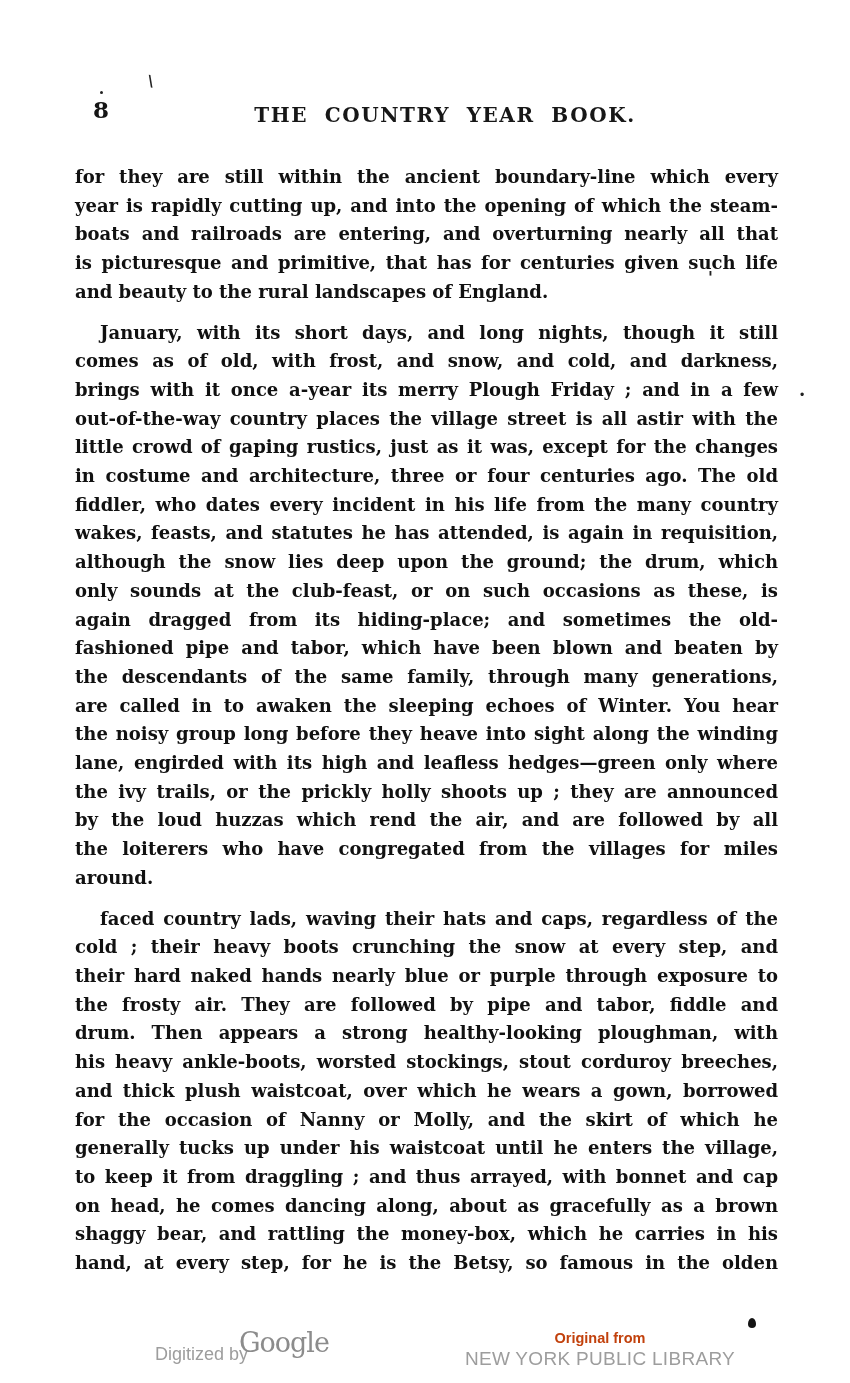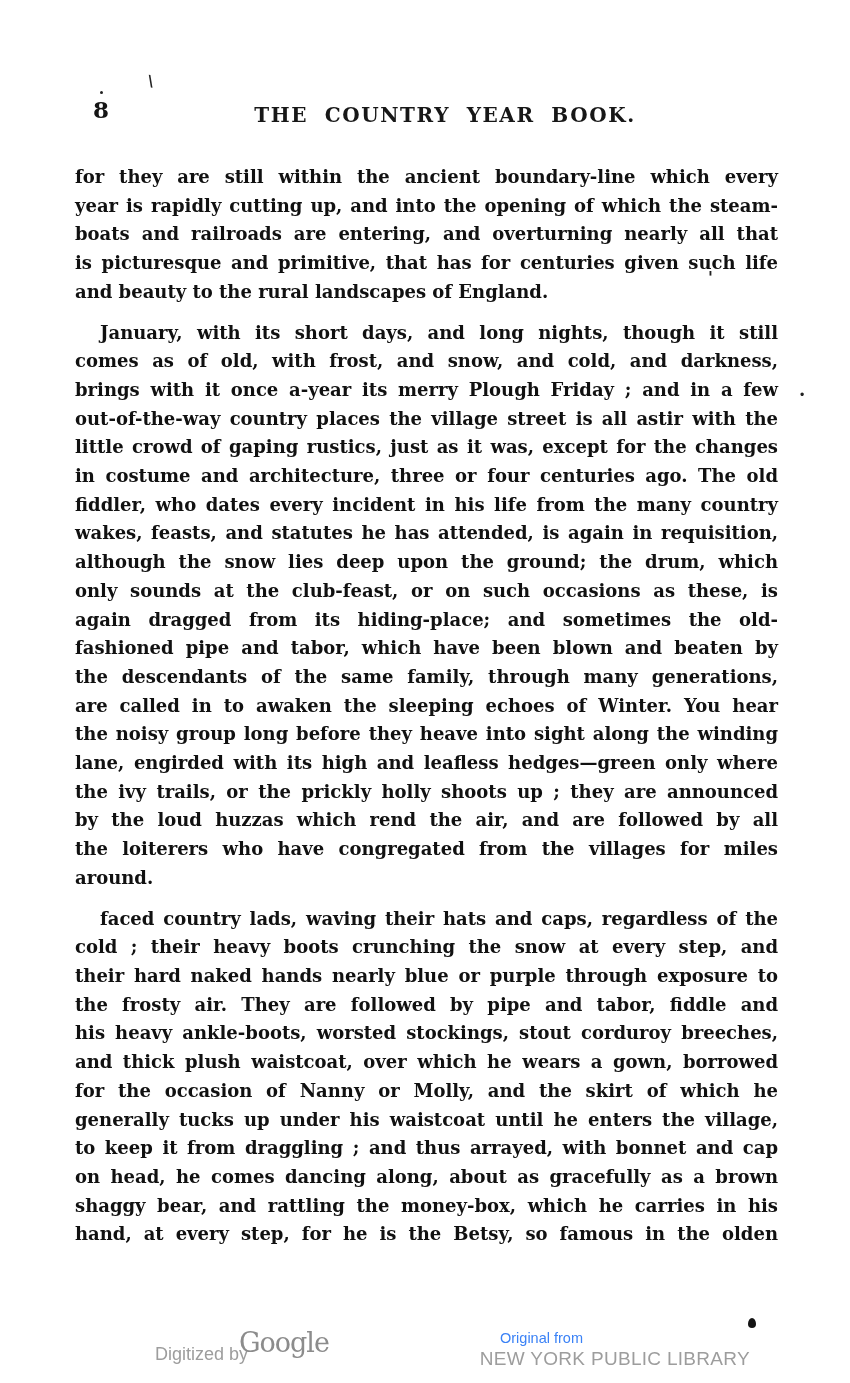--- a/index.html
+++ b/index.html
@@ -53,27 +53,27 @@
     font-family: "Liberation Sans", sans-serif;
     font-size: 18px; color: #9d9d9d;
   }
   .glogo {
     position: absolute; left: 232px; top: 1327px;
     font-family: "DejaVu Serif", serif;
     font-size: 27px; color: #8c8c8c; letter-spacing: -1px; margin-left: 7px;
   }
   .origfrom {
     position: absolute; left: 500px; top: 1330px; width: 200px;
-    text-align: left;
+    text-align: center;
     font-family: "Liberation Sans", sans-serif;
-    font-size: 14.5px; color: #3b82f6;
+    font-size: 14.5px; color: #c2410c; font-weight: bold;
   }
   .library {
     position: absolute; left: 450px; top: 1348px; width: 300px;
-    text-align: right;
+    text-align: center;
     font-family: "Liberation Sans", sans-serif;
     font-size: 19px; color: #9d9d9d; letter-spacing: 0.3px;
   }
 </style>
 </head>
 <body>
 
 <div class="page">
 
   <div class="pagenum">8</div>
@@ -107,20 +107,21 @@
         <div class="line">the ivy trails, or the prickly holly shoots up ; they are announced</div>
         <div class="line">by the loud huzzas which rend the air, and are followed by all</div>
         <div class="line">the loiterers who have congregated from the villages for miles</div>
         <div class="line endline">around.</div>
       </div>
       <div class="para indent">
         <div class="line">faced country lads, waving their hats and caps, regardless of the</div>
         <div class="line">cold ; their heavy boots crunching the snow at every step, and</div>
         <div class="line">their hard naked hands nearly blue or purple through exposure to</div>
         <div class="line">the frosty air.  They are followed by pipe and tabor, fiddle and</div>
+        <div class="line">drum.  Then appears a strong healthy-looking ploughman, with</div>
         <div class="line">his heavy ankle-boots, worsted stockings, stout corduroy breeches,</div>
         <div class="line">and thick plush waistcoat, over which he wears a gown, borrowed</div>
         <div class="line">for the occasion of Nanny or Molly, and the skirt of which he</div>
         <div class="line">generally tucks up under his waistcoat until he enters the village,</div>
         <div class="line">to keep it from draggling ; and thus arrayed, with bonnet and cap</div>
         <div class="line">on head, he comes dancing along, about as gracefully as a brown</div>
         <div class="line">shaggy bear, and rattling the money-box, which he carries in his</div>
         <div class="line">hand, at every step, for he is the Betsy, so famous in the olden</div>
       </div>
     </div>

